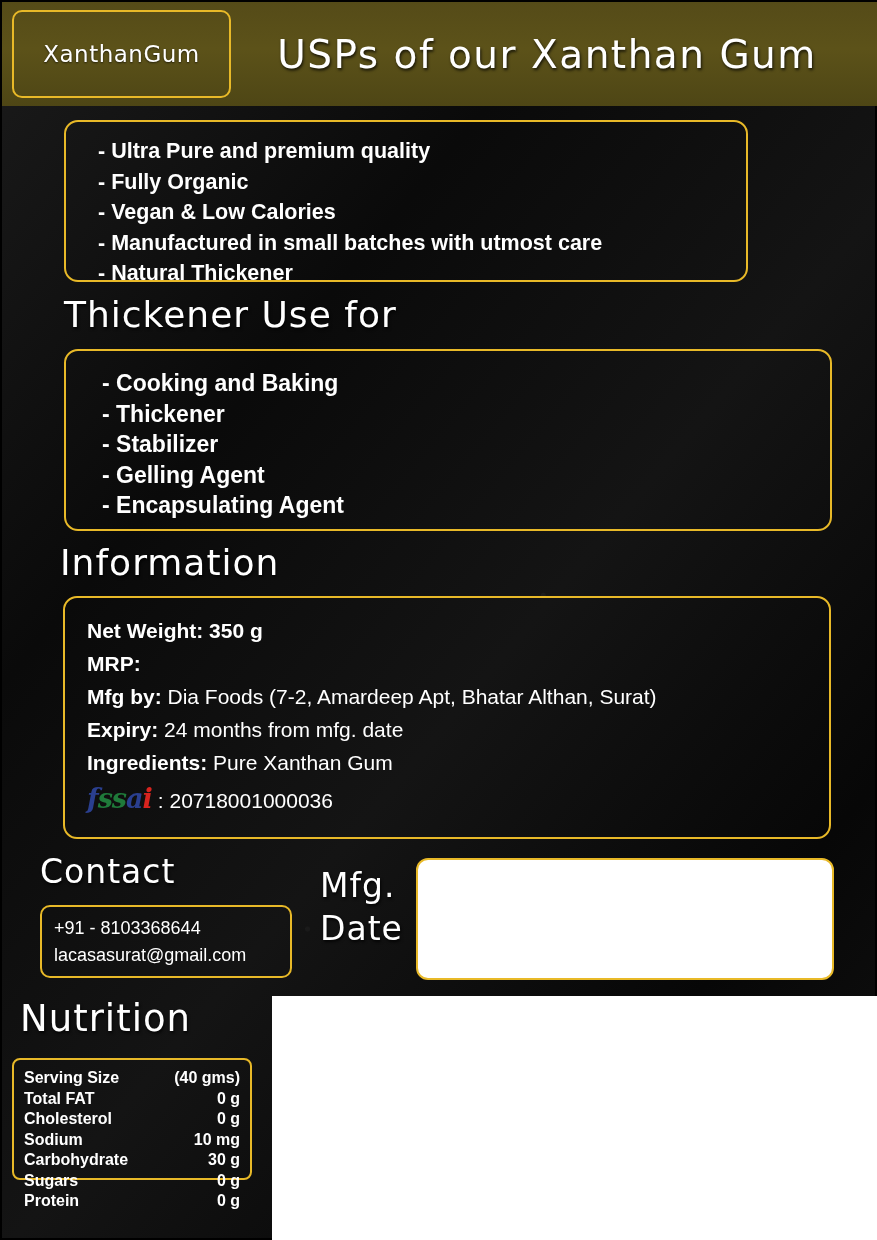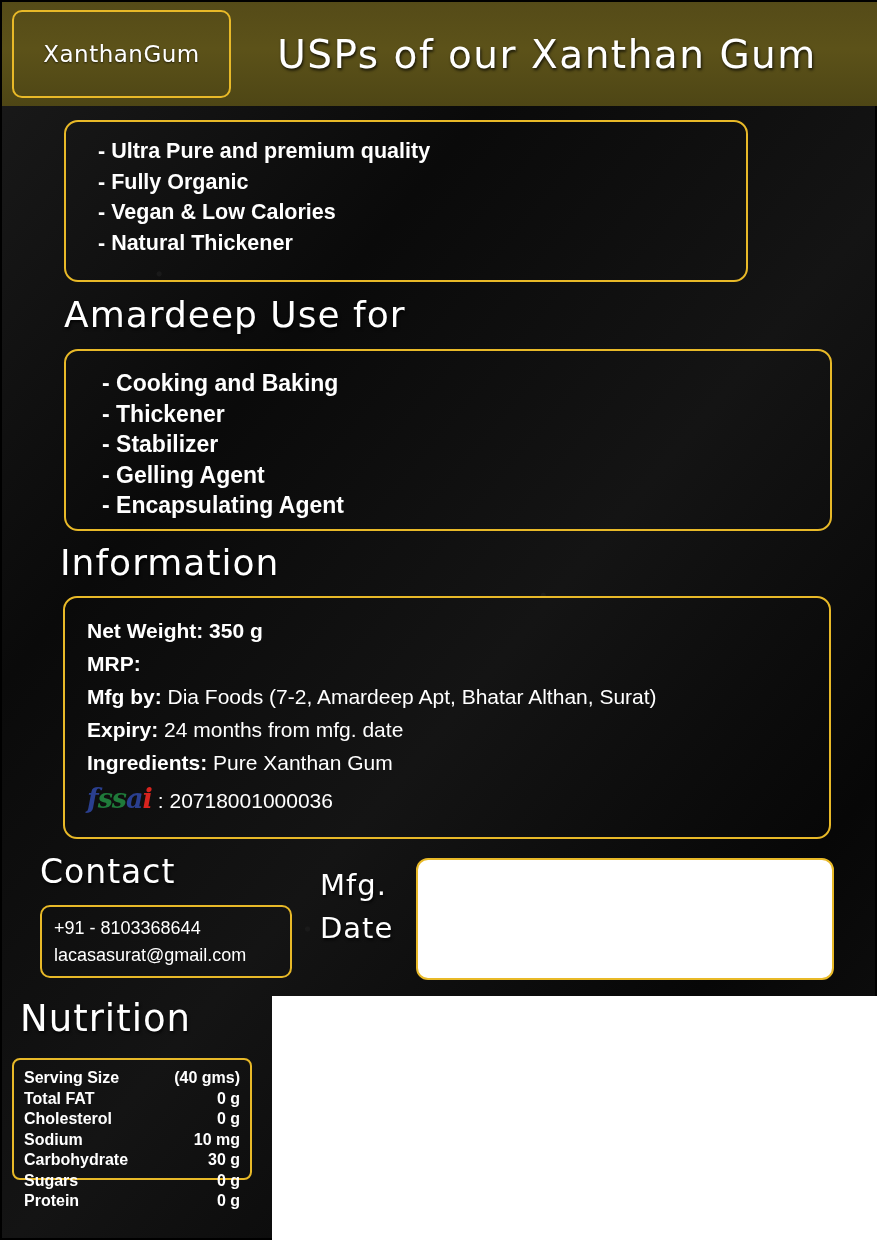--- a/index.html
+++ b/index.html
@@ -105,21 +105,21 @@
     letter-spacing: 1px;
     text-shadow: 1px 2px 3px rgba(0,0,0,0.8);
     white-space: nowrap;
   }
   #heading-suggested { left: 62px; top: 292px; }
   #heading-information { left: 58px; top: 540px; }
   #heading-contact { left: 38px; top: 850px; font-size: 33px; }
   #heading-nutrition { left: 18px; top: 995px; font-size: 37px; }
   #heading-mfg {
     left: 318px; top: 862px;
-    font-size: 29px;
+    font-size: 33px;
     line-height: 43px;
     white-space: normal;
     width: 96px;
   }
 
   
   #suggested-box {
     left: 62px; top: 347px;
     width: 768px; height: 182px;
     padding: 17px 0 0 36px;
@@ -227,25 +227,26 @@
       <div class="brand-line">Gum</div>
     </div>
     <div class="header-title">USPs of our Xanthan Gum</div>
   </div>
 
   <div class="gold-box" id="usp-box">
     <ul class="bullet-list">
       <li>- Ultra Pure and premium quality</li>
       <li>- Fully Organic</li>
       <li>- Vegan &amp; Low Calories</li>
+      <li>- Manufactured in small batches with utmost care</li>
       <li>- Natural Thickener</li>
     </ul>
   </div>
 
-  <div class="section-heading" id="heading-suggested">Amardeep Use for</div>
+  <div class="section-heading" id="heading-suggested">Thickener Use for</div>
   <div class="gold-box" id="suggested-box">
     <ul class="bullet-list">
       <li>- Cooking and Baking</li>
       <li>- Thickener</li>
       <li>- Stabilizer</li>
       <li>- Gelling Agent</li>
       <li>- Encapsulating Agent</li>
     </ul>
   </div>
 

